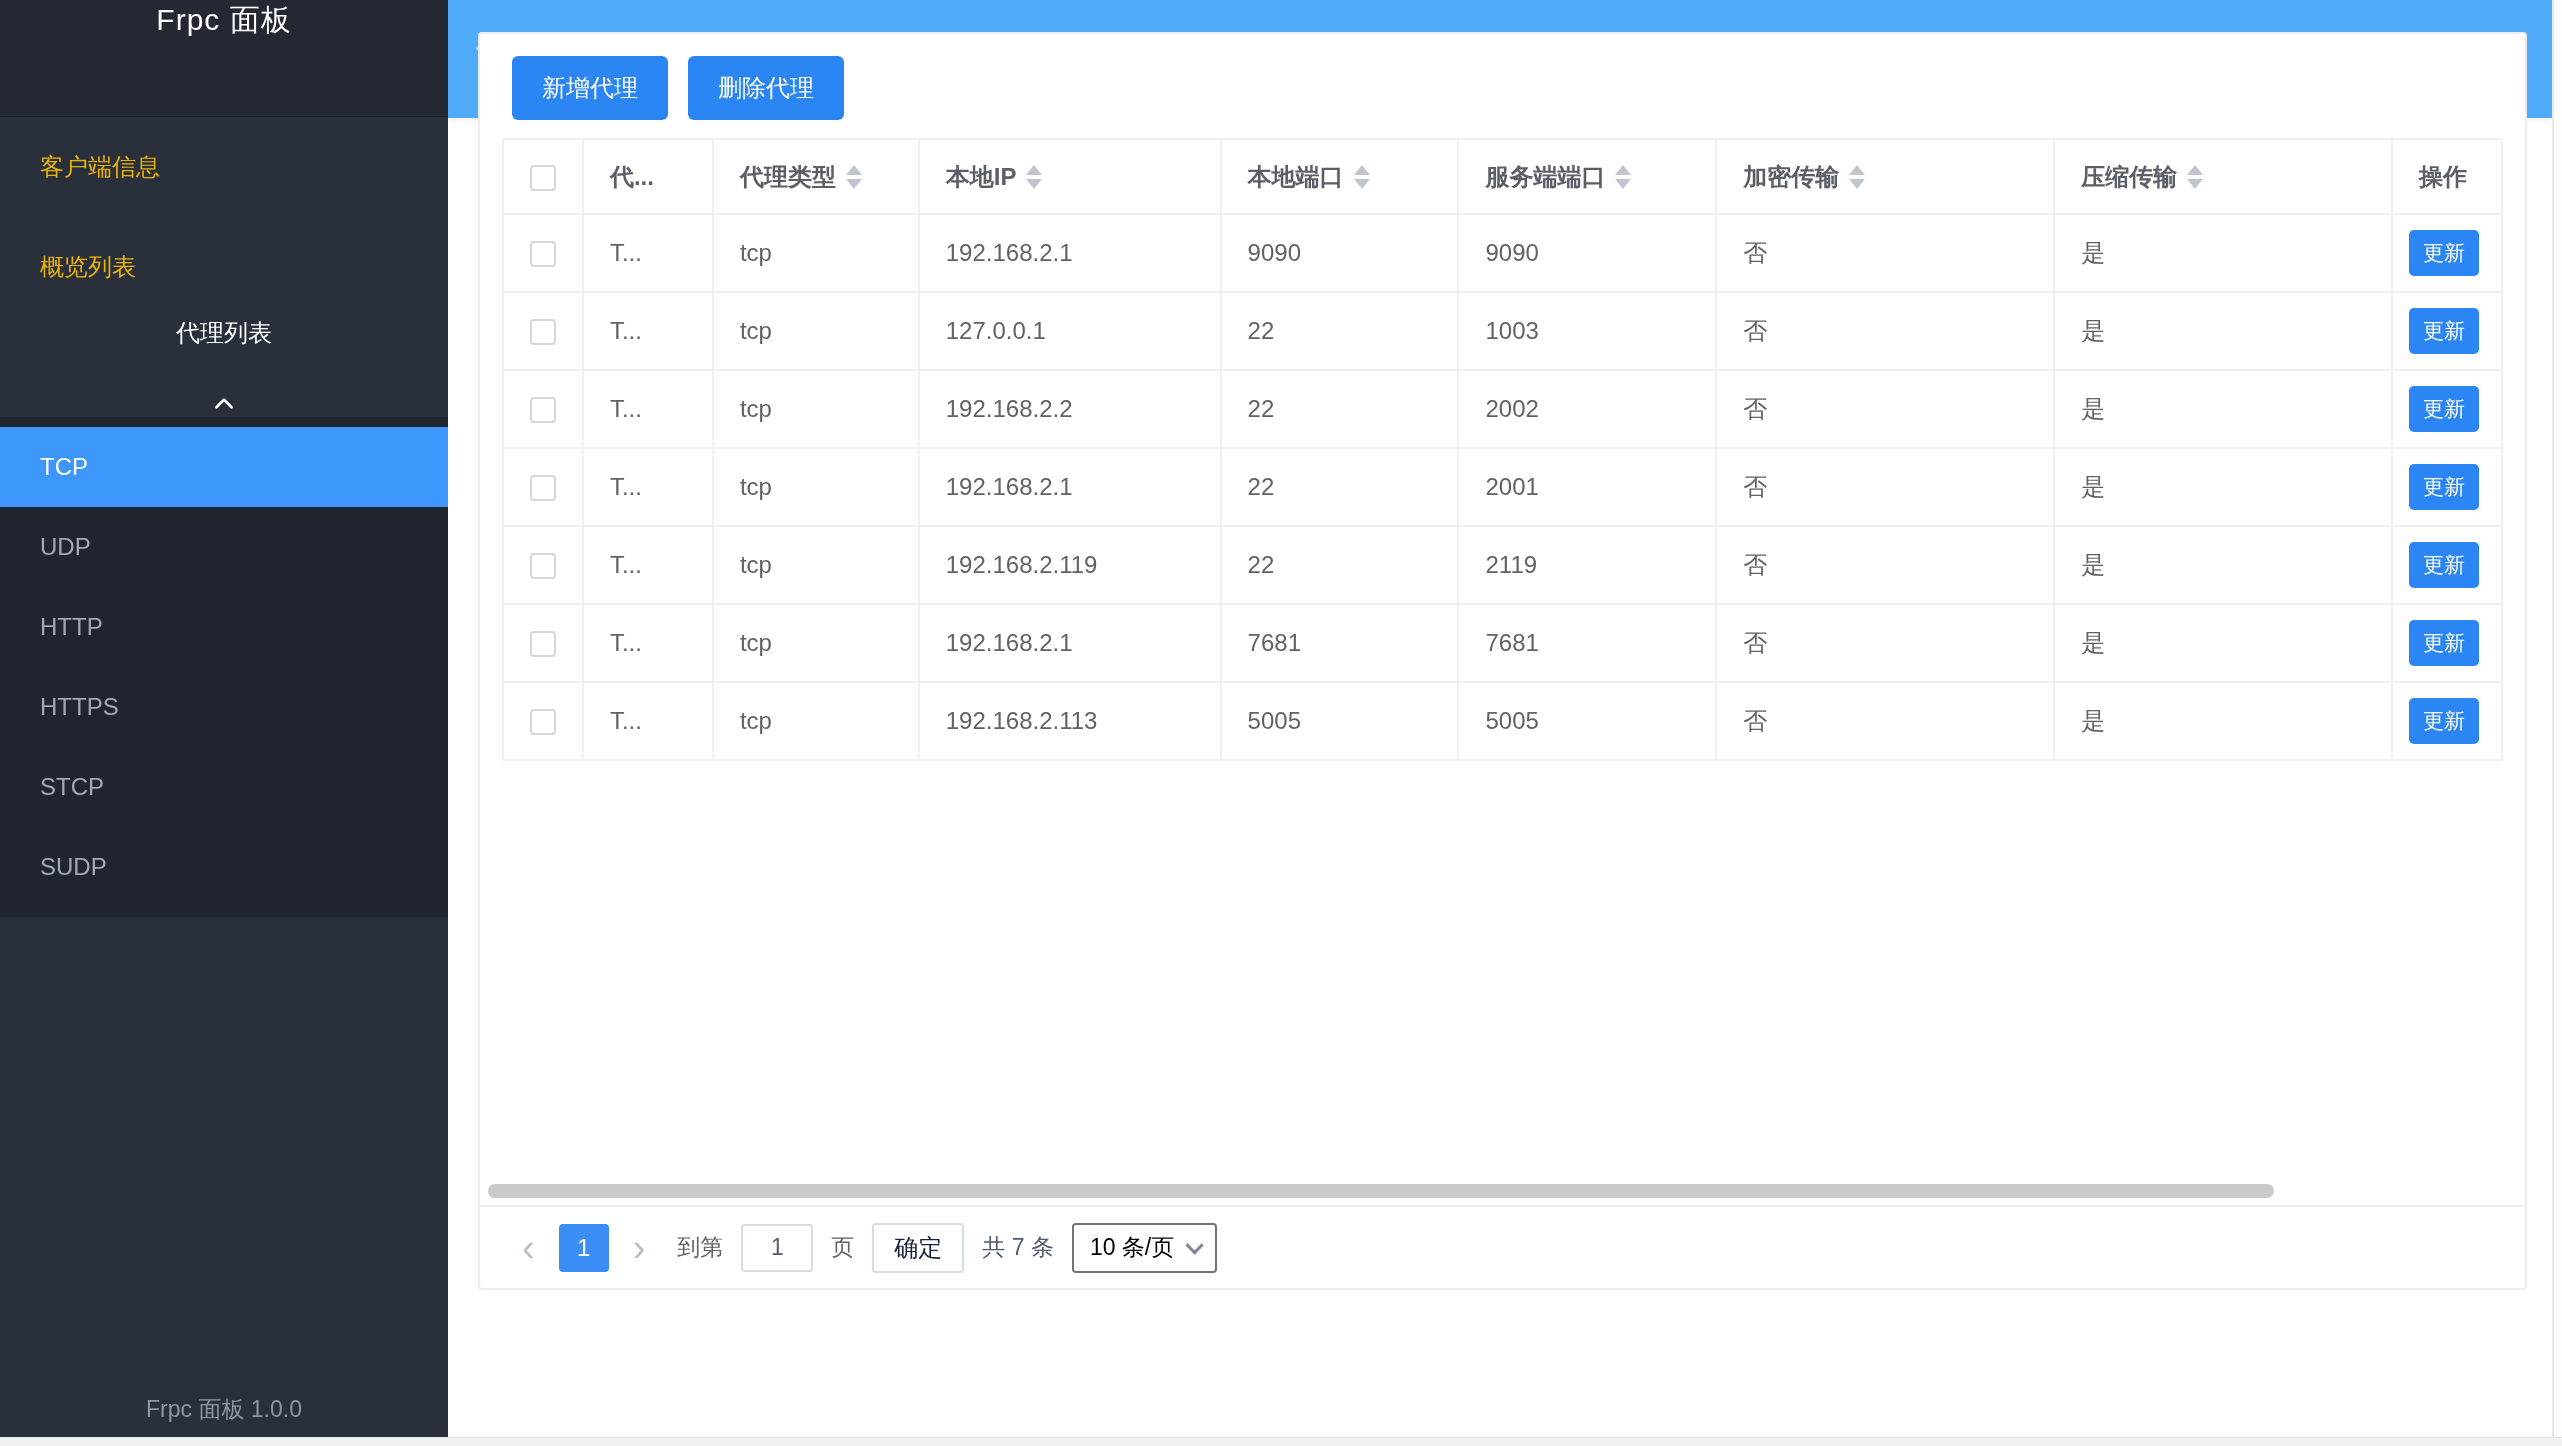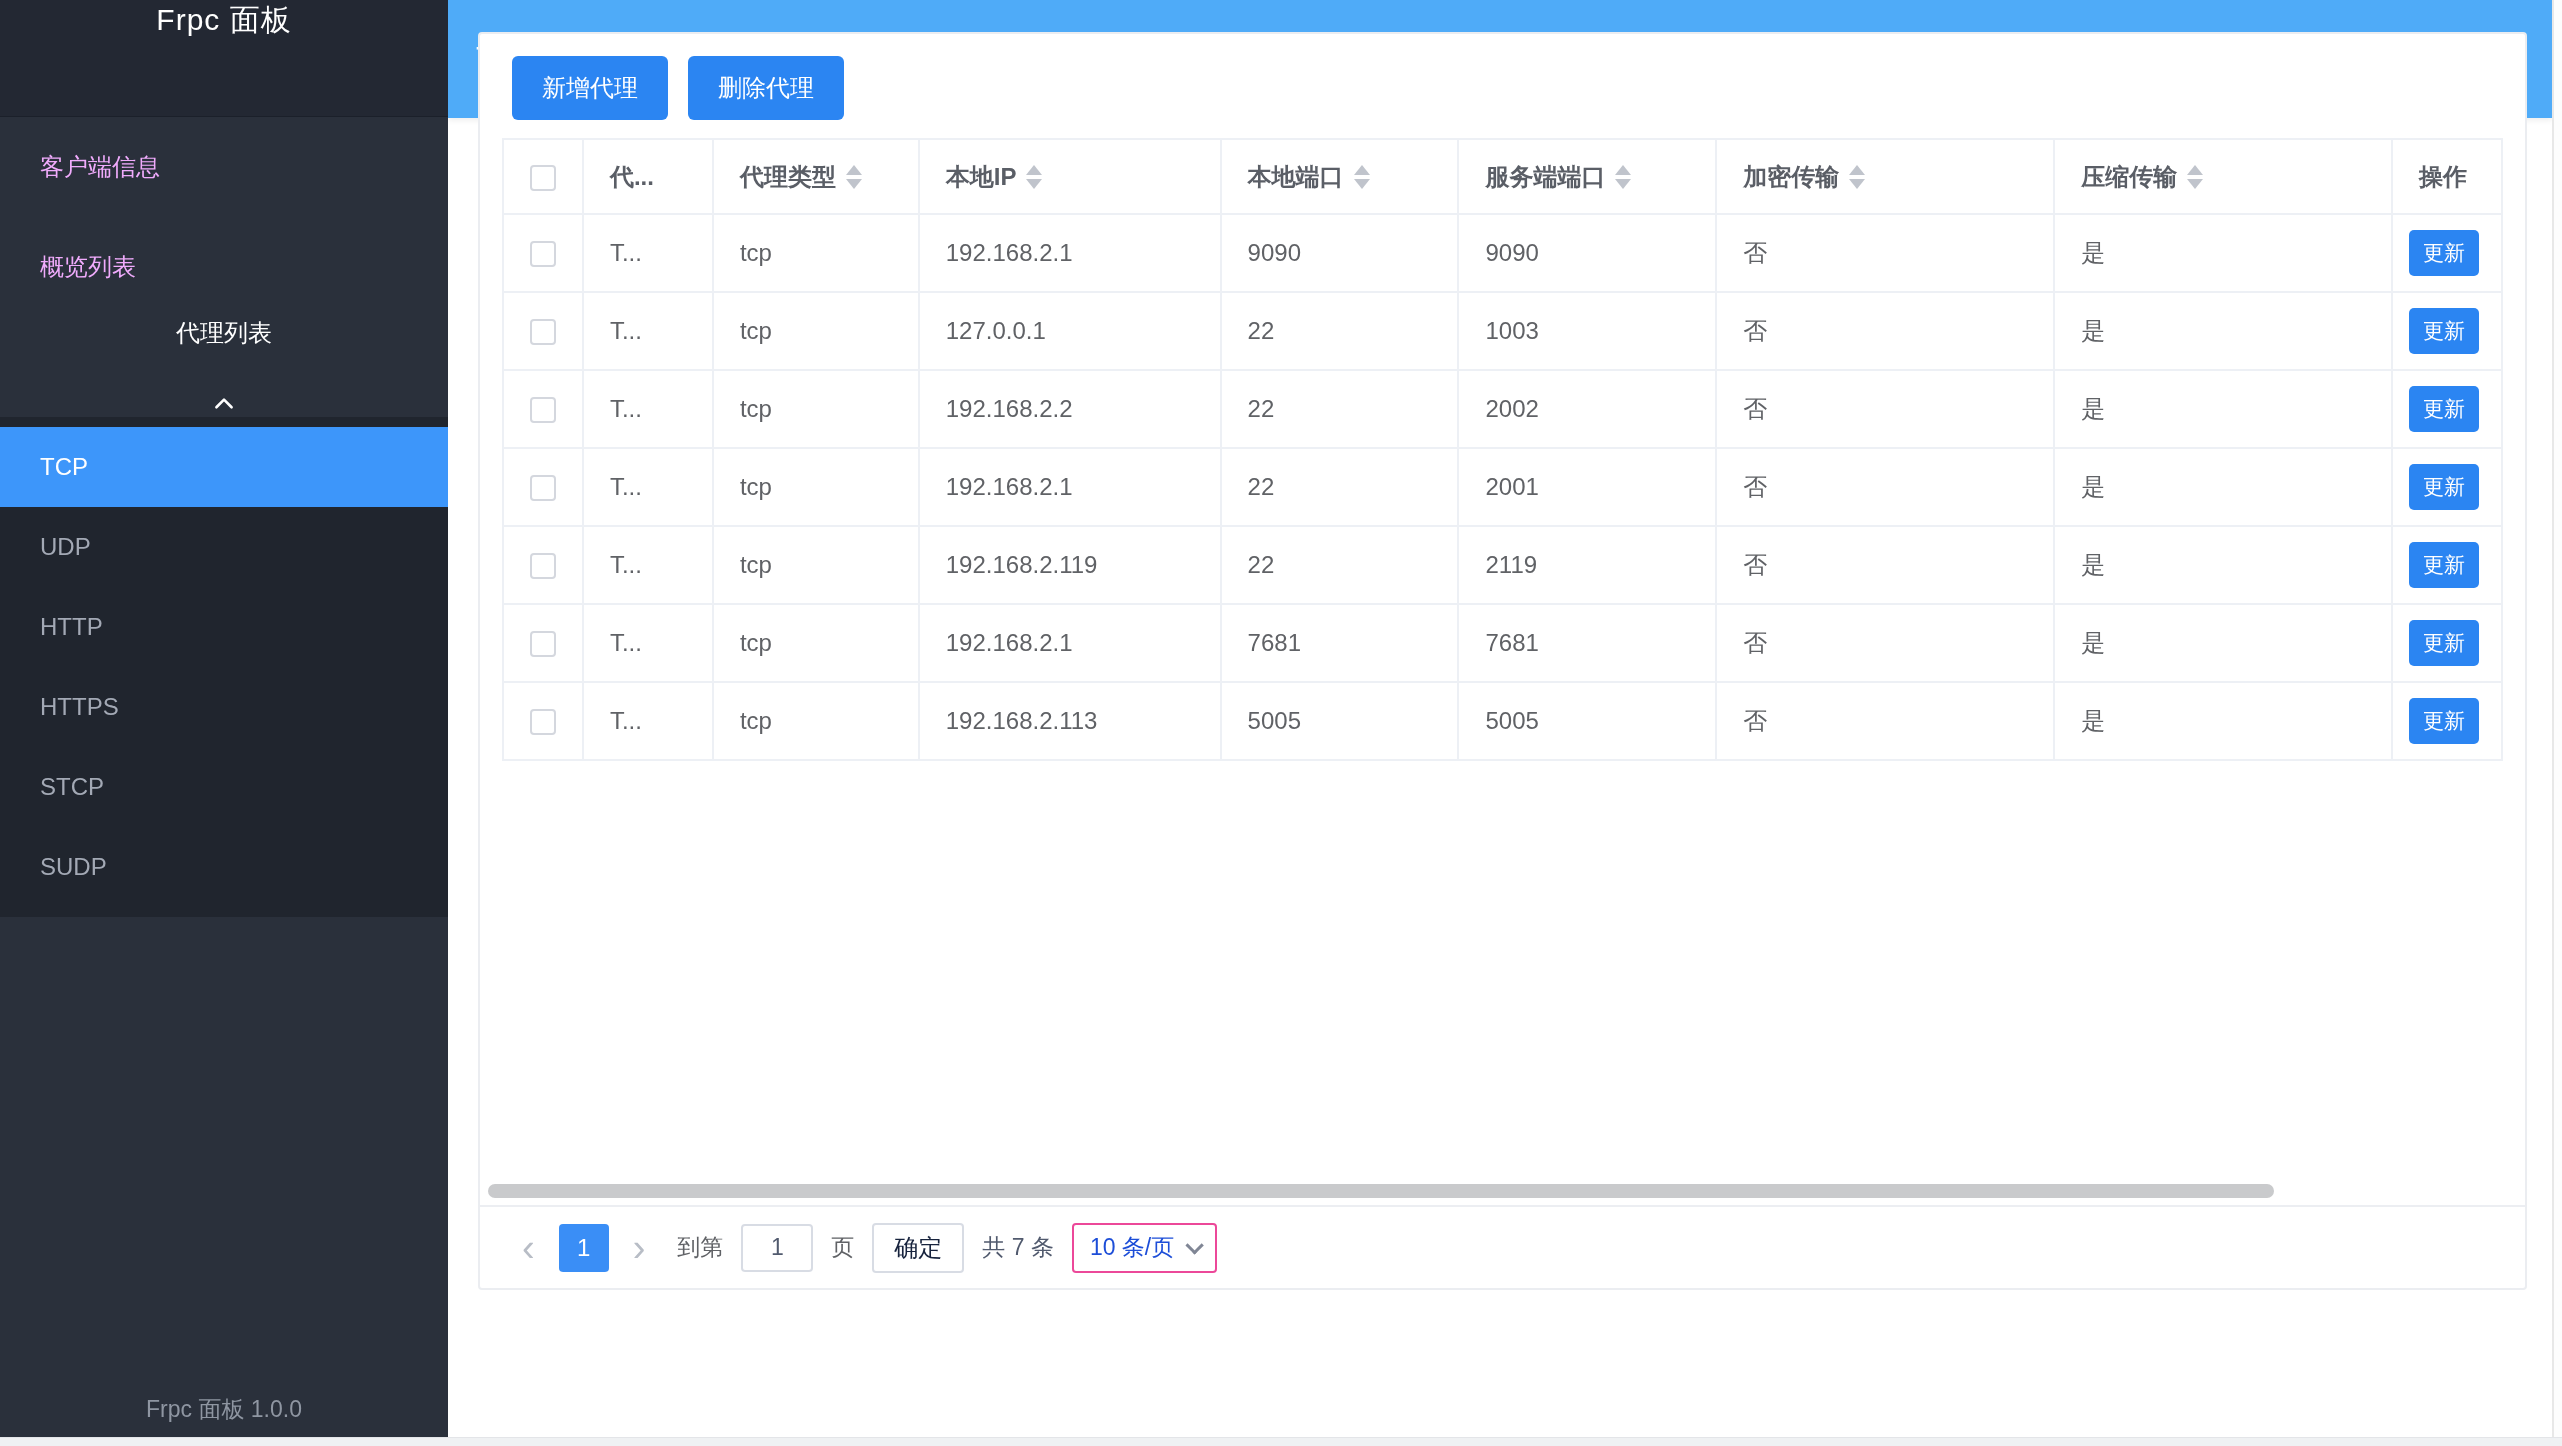--- a/index.html
+++ b/index.html
@@ -13,21 +13,21 @@
   .vstrip { position:absolute; right:0; top:0; width:10px; height:1446px;
     background:#fdfdfd; border-left:2px solid #e8e8e8; z-index:5; }
   .hstrip { position:absolute; left:0; bottom:0; width:2562px; height:9px;
     background:#eff1f3; border-top:1px solid #e3e5e8; z-index:5; }
 
   
   .side-head { height:117px; background:#232833; border-bottom:1px solid #1b202a;
     display:flex; align-items:flex-start; justify-content:center; }
   .side-title { color:#fff; font-size:30px; font-weight:500; letter-spacing:1px; }
   .menu-item { height:100px; display:flex; align-items:center; padding:0 40px;
-    color:#f0abfc; font-size:24px; cursor:pointer; position:relative; }
+    color:#eab308; font-size:24px; cursor:pointer; position:relative; }
   .menu-item.parent { color:#fff;flex-direction:column; }
   .menu-item .grow { flex:1; }
   .chev-up { width:26px; height:26px; }
   .submenu { background:#20252e; padding:10px 0; }
   .subitem { height:80px; display:flex; align-items:center; padding:0 40px;
     color:#a3a9b5; font-size:24px; cursor:pointer; }
   .subitem.active { background:#3d96fa; color:#fff; }
   .version { position:absolute; bottom:12px; width:100%; text-align:center;
     color:#8f96a2; font-size:23px; }
 
@@ -74,22 +74,22 @@
     padding:0 6px; }
   .pg-num { min-width:50px; height:48px; background:#3a8ef6; color:#fff;
     border-radius:4px; display:flex; align-items:center; justify-content:center;
     font-size:24px; cursor:pointer; }
   .pg-input { width:72px; height:48px; border:2px solid #d8dce4; border-radius:4px;
     text-align:center; font-size:23px; color:#515a6e; font-family:inherit; outline:none; }
   .pg-confirm { height:50px; padding:0 20px; background:#fff; border:2px solid #d8dce4;
     border-radius:4px; font-size:24px; color:#17233d; font-weight:400; cursor:pointer;
     font-family:inherit; }
   .pg-total { color:#515a6e; }
-  .pg-select { height:50px; padding:0 16px; border:2px solid #ec4899; border-radius:4px;
-    display:flex; align-items:center; gap:12px; color:#1d4ed8; cursor:pointer;
+  .pg-select { height:50px; padding:0 16px; border:2px solid #737373; border-radius:4px;
+    display:flex; align-items:center; gap:12px; color:#000000; cursor:pointer;
     background:#fff; font-size:23px; }
   .chev-down { width:13px; height:13px; border-right:3px solid #808695;
     border-bottom:3px solid #808695; transform:rotate(45deg) translateY(-3px); }
 </style>
 </head>
 <body>
 
 <div class="sidebar">
   <div class="side-head">
     <span class="side-title">Frpc 面板</span>

